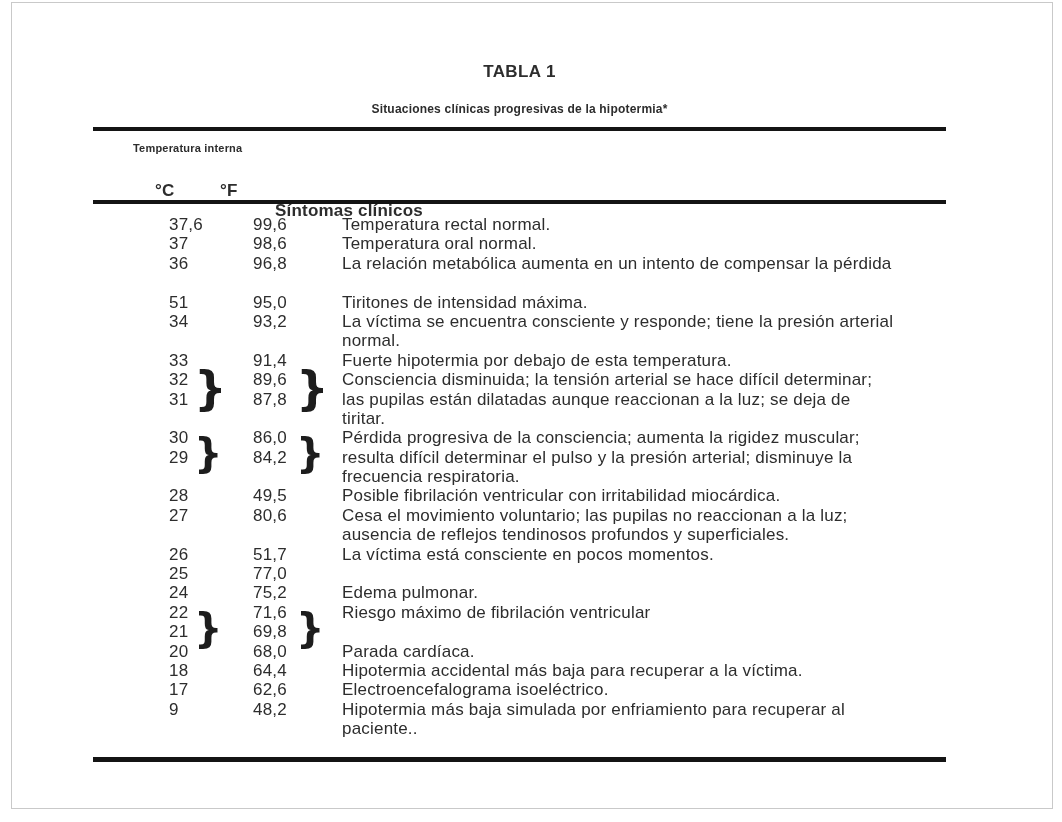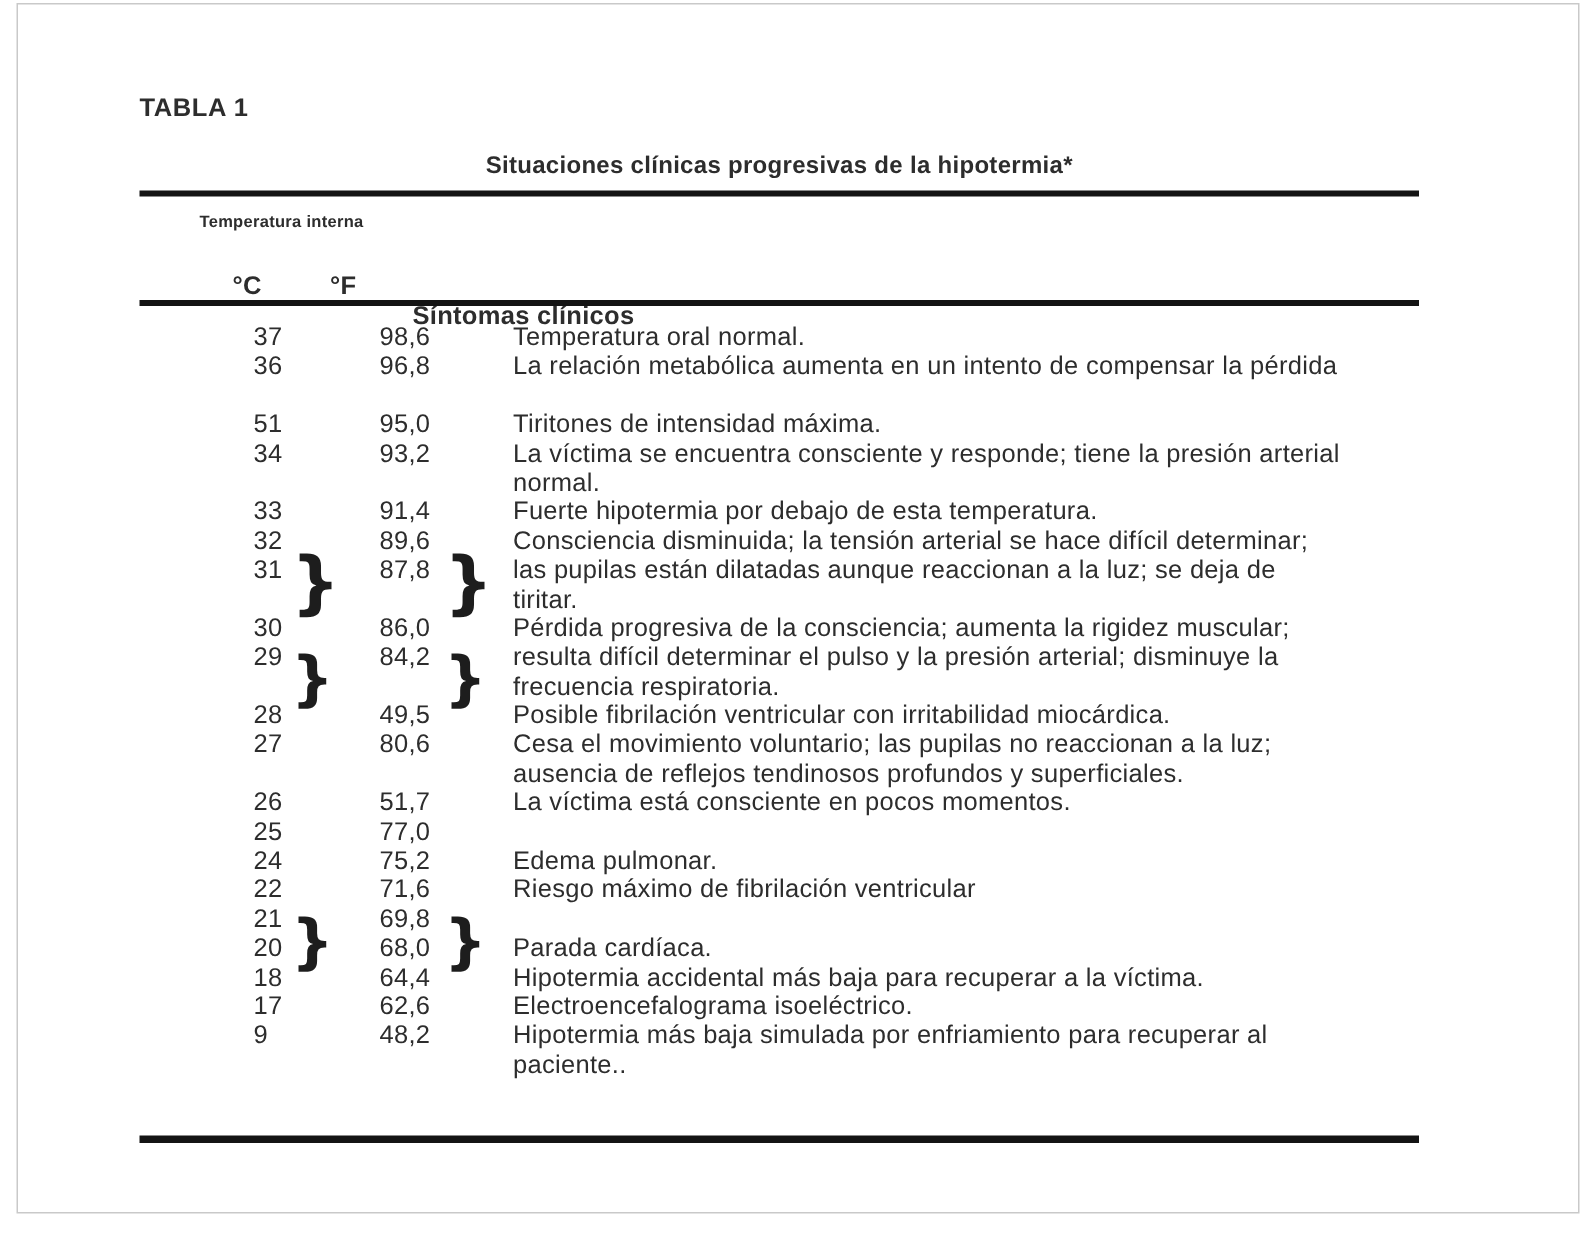--- a/index.html
+++ b/index.html
@@ -10,25 +10,25 @@
     font-family:"Liberation Sans","DejaVu Sans",sans-serif;
     color:#2d2d2d;
     overflow:hidden;
   }
   .scan-border{
     position:absolute;left:11px;top:2px;width:1040px;height:805px;
     border:1px solid #c9c9c9;pointer-events:none;
   }
   .doc-title{
     position:absolute;left:93px;top:62px;width:853px;
-    text-align:left;font-size:17px;font-weight:bold;letter-spacing:.4px;
+    text-align:center;font-size:17px;font-weight:bold;letter-spacing:.4px;
   }
   .doc-subtitle{
     position:absolute;left:93px;top:102px;width:853px;
-    text-align:center;font-size:16px;font-weight:bold;letter-spacing:.2px;
+    text-align:center;font-size:12px;font-weight:bold;letter-spacing:.2px;
   }
   .rule{position:absolute;left:93px;width:853px;background:#141414;}
   .rule-top{top:127px;height:4px;}
   .rule-mid{top:200px;height:4px;}
   .rule-bottom{top:757px;height:5px;}
   .group-header{
     position:absolute;left:133px;top:142px;
     font-size:11px;font-weight:bold;letter-spacing:.2px;
   }
   .col-header{position:absolute;top:181px;font-size:17px;font-weight:bold;letter-spacing:.2px;}
@@ -65,20 +65,25 @@
 
   <div class="group-header">Temperatura interna</div>
   <div class="col-header col-header-c">°C</div>
   <div class="col-header col-header-f">°F</div>
   <div class="col-header col-header-s">Síntomas clínicos</div>
 
   <div class="rule rule-mid"></div>
 
   <div class="table-body">
       <div class="line">
+        <div class="cell cell-c">37,6</div>
+        <div class="cell cell-f">99,6</div>
+        <div class="cell cell-s">Temperatura rectal normal.</div>
+      </div>
+      <div class="line">
         <div class="cell cell-c">37</div>
         <div class="cell cell-f">98,6</div>
         <div class="cell cell-s">Temperatura oral normal.</div>
       </div>
       <div class="line">
         <div class="cell cell-c">36</div>
         <div class="cell cell-f">96,8</div>
         <div class="cell cell-s">La relación metabólica aumenta en un intento de compensar la pérdida</div>
       </div>
       <div class="line">

